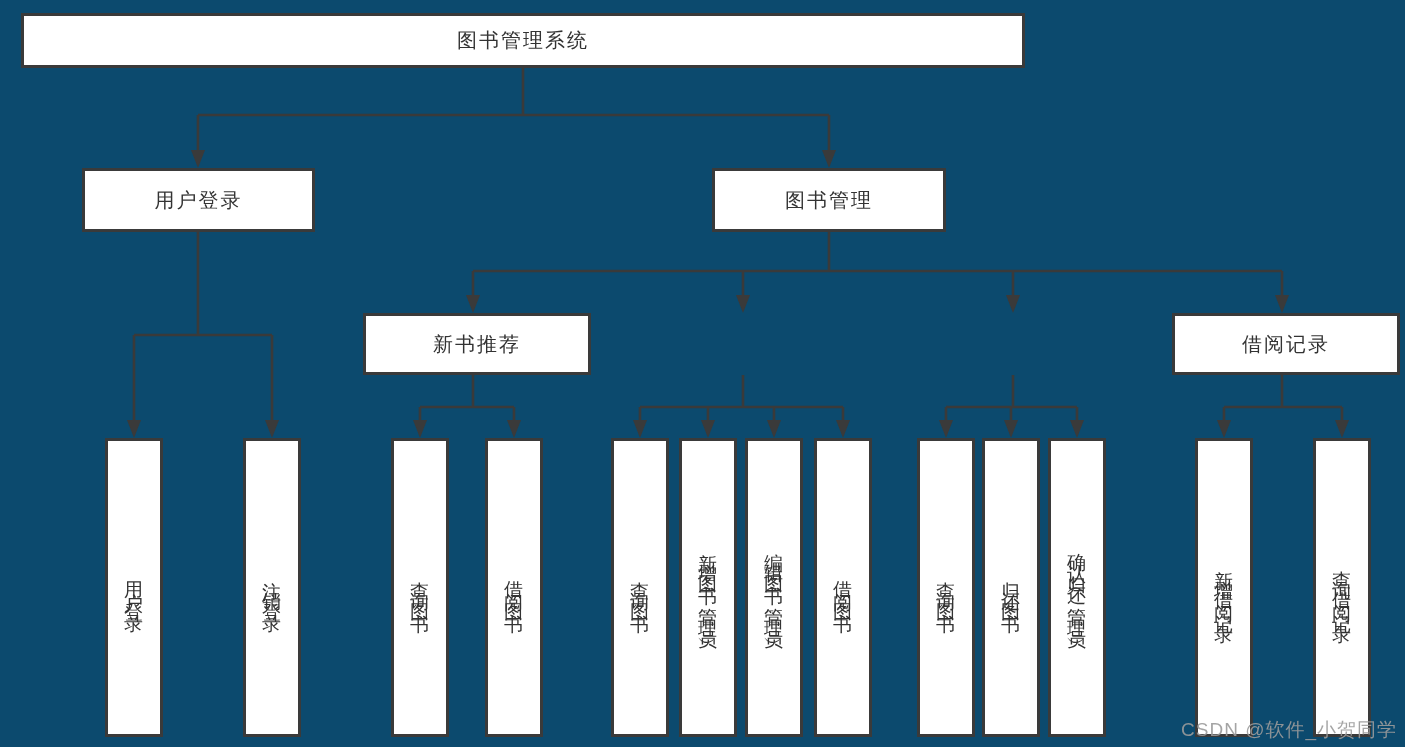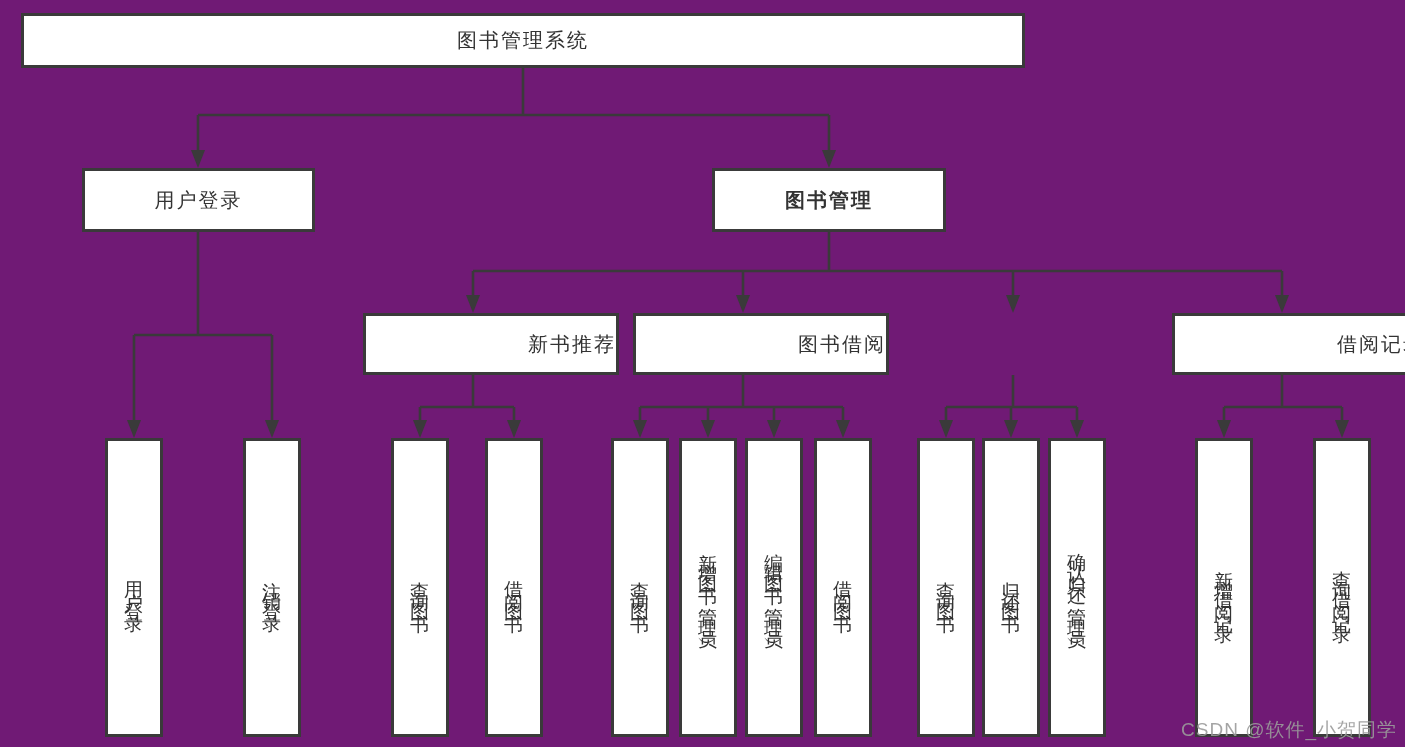--- a/index.html
+++ b/index.html
@@ -5,21 +5,21 @@
   html, body {
     margin: 0;
     padding: 0;
     background: #ffffff;
     font-family: "Liberation Sans", "DejaVu Sans", sans-serif;
   }
   .stage {
     position: relative;
     width: 1405px;
     height: 747px;
-    background: #701a75;
+    background: #0c4a6e;
     overflow: hidden;
   }
   .connectors {
     position: absolute;
     left: 0;
     top: 0;
     width: 1405px;
     height: 747px;
     pointer-events: none;
   }
@@ -34,22 +34,22 @@
     color: #333333;
     z-index: 2;
   }
   .node .lbl {
     font-size: 20px;
     letter-spacing: 2px;
     white-space: nowrap;
   }
   .root  { left: 21px;  top: 13px;  width: 1004px; height: 55px; }
   .l2a   { left: 82px;  top: 168px; width: 233px;  height: 64px; }
-  .l2b   { left: 712px; top: 168px; width: 234px;  height: 64px; font-weight: bold; }
-  .l3    { top: 313px;  width: 256px; height: 62px; justify-content: flex-end; }
+  .l2b   { left: 712px; top: 168px; width: 234px;  height: 64px; }
+  .l3    { top: 313px;  width: 228px; height: 62px; }
   .l3a   { left: 363px; }
   .l3b   { left: 633px; }
   .l3c   { left: 903px; }
   .l3d   { left: 1172px; }
   .leaf  { top: 438px; width: 58px; height: 299px; }
   .leaf .lbl {
     writing-mode: vertical-rl;
     text-orientation: upright;
     font-size: 19px;
     letter-spacing: 11px;
@@ -126,23 +126,20 @@
   <div class="node l2a">
     <span class="lbl">用户登录</span>
   </div>
   <div class="node l2b">
     <span class="lbl">图书管理</span>
   </div>
 
   <div class="node l3 l3a">
     <span class="lbl">新书推荐</span>
   </div>
-  <div class="node l3 l3b">
-    <span class="lbl">图书借阅</span>
-  </div>
   <div class="node l3 l3d">
     <span class="lbl">借阅记录</span>
   </div>
 
   <div class="node leaf a1">
     <span class="lbl">用户登录</span>
   </div>
   <div class="node leaf a2">
     <span class="lbl">注销登录</span>
   </div>

